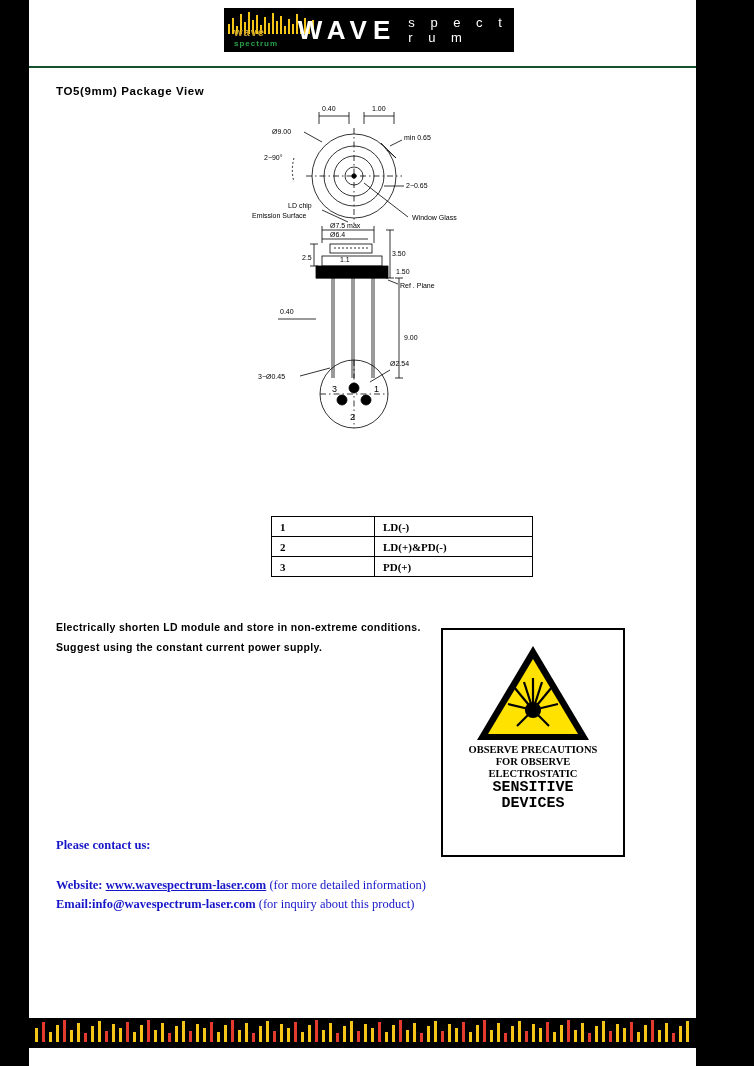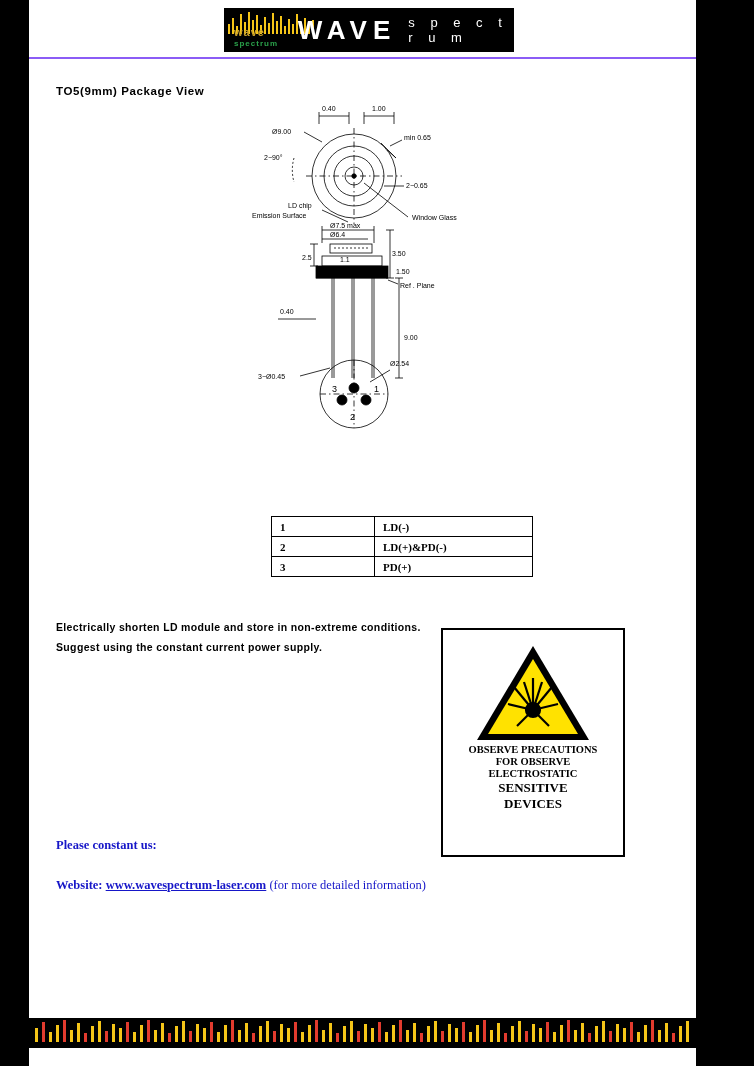--- a/index.html
+++ b/index.html
@@ -30,22 +30,22 @@
     background: #000;
   }
   .side-bar.left { left: 0; }
   .side-bar.right { left: 696px; width: 58px; }
 
   
   .header {
     position: absolute;
     left: 0; top: 0;
     width: 667px;
-    height: 59px;
-    border-bottom: 2px solid #8b5cf6;
+    height: 68px;
+    border-bottom: 2px solid #14532d;
     box-sizing: border-box;
   }
   .logo-box {
     position: absolute;
     left: 195px;
     top: 8px;
     width: 290px;
     height: 44px;
     background: #000;
     display: flex;
@@ -170,22 +170,23 @@
     font-weight: bold;
     letter-spacing: 0.5px;
     margin-top: 2px;
   }
   .attention-line {
     font-size: 10.5px;
     font-weight: bold;
     line-height: 12px;
   }
   .attention-line.big {
-    font-size: 13px;
+    font-size: 15px;
     line-height: 16px;
+    font-family: Liberation Mono, monospace;
   }
 
   
   .contact {
     position: absolute;
     left: 27px;
     color: #1616c8;
     font-family: "Liberation Serif", serif;
     font-weight: bold;
     font-size: 12.5px;
@@ -424,25 +425,29 @@
         </g>
       </svg>
     </div>
     <div class="attention-line">OBSERVE PRECAUTIONS</div>
     <div class="attention-line">FOR OBSERVE</div>
     <div class="attention-line">ELECTROSTATIC</div>
     <div class="attention-line big">SENSITIVE</div>
     <div class="attention-line big">DEVICES</div>
   </div>
 
-  <div class="contact contact-head">Please constant us:</div>
+  <div class="contact contact-head">Please contact us:</div>
   <div class="contact contact-web">
     <span>Website:</span>
     <a href="#">www.wavespectrum-laser.com</a>
     <span class="plain">(for more detailed information)</span>
+  </div>
+  <div class="contact contact-mail">
+    <span>Email:</span><span>info@wavespectrum-laser.com</span>
+    <span class="plain">(for inquiry about this product)</span>
   </div>
 
 
   <div class="bottom-band">
     <span class="tick" style="left:6px;height:14px;background:#f5c518;"></span>
     <span class="tick" style="left:13px;height:20px;background:#e23b2e;"></span>
     <span class="tick" style="left:20px;height:10px;background:#f5c518;"></span>
     <span class="tick" style="left:27px;height:17px;background:#f5c518;"></span>
     <span class="tick" style="left:34px;height:22px;background:#e23b2e;"></span>
     <span class="tick" style="left:41px;height:12px;background:#f5c518;"></span>

